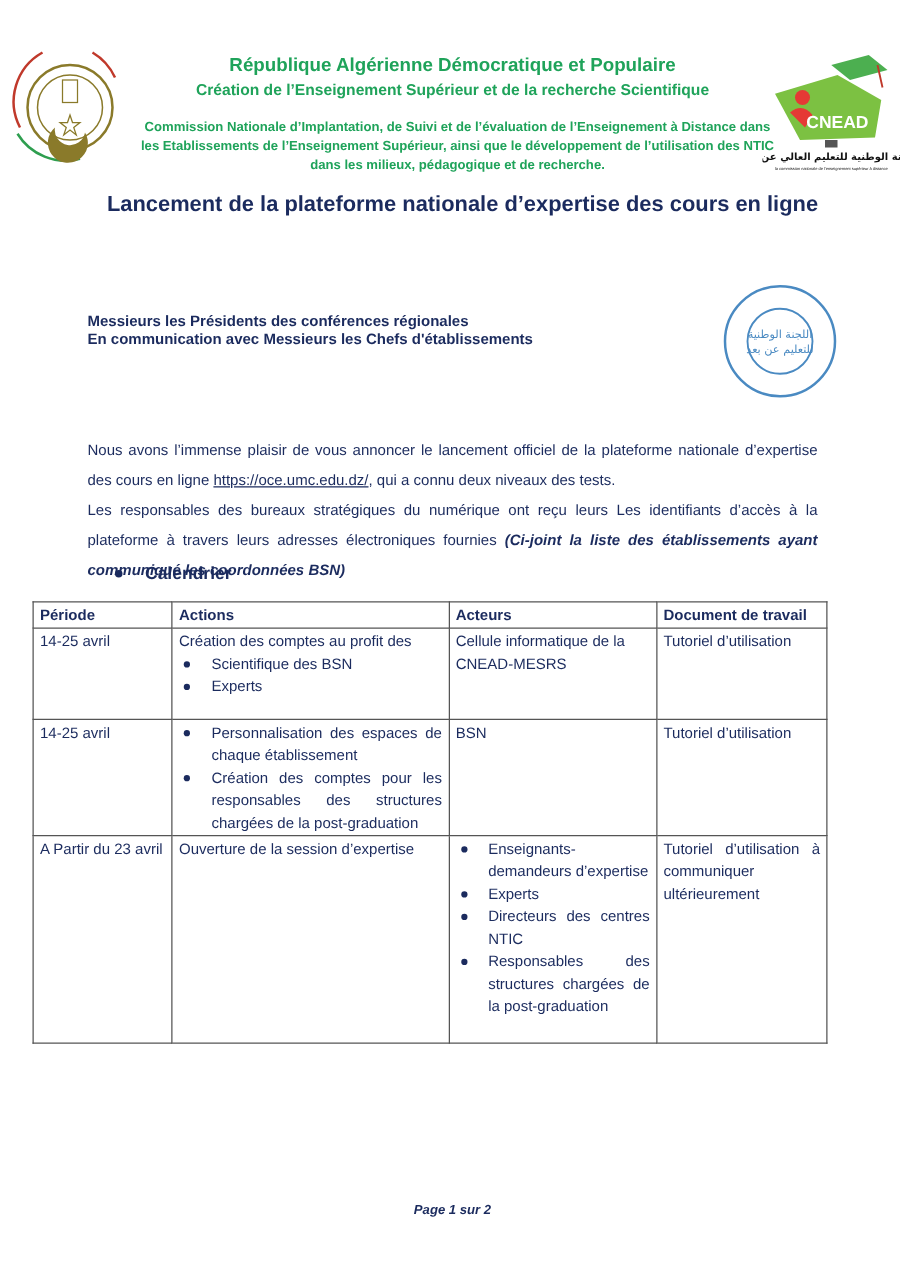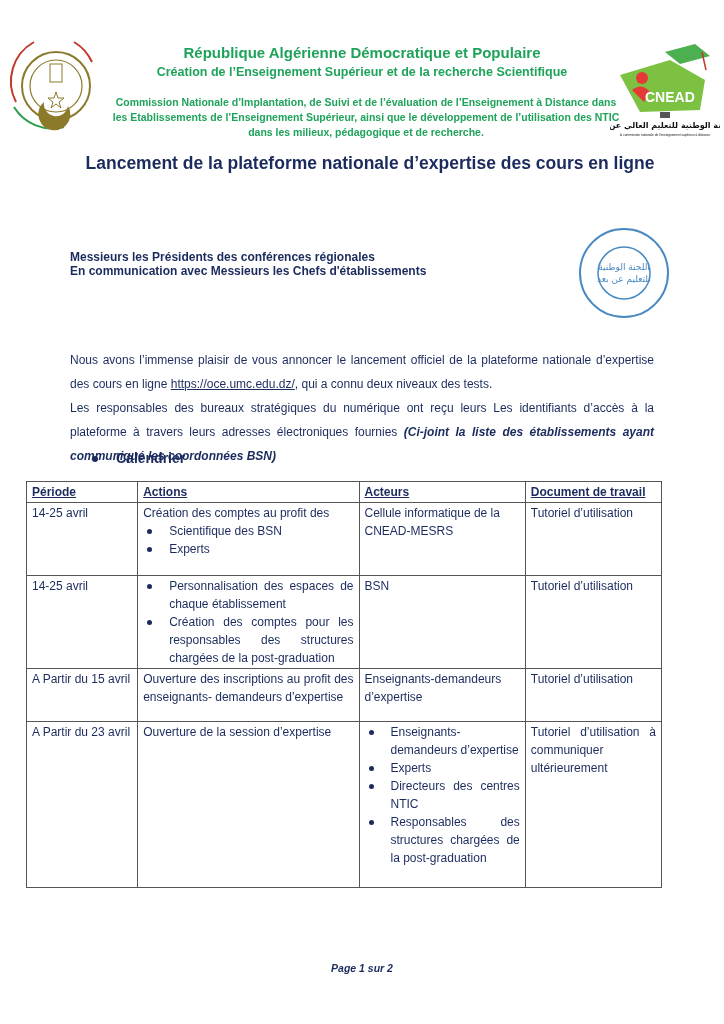--- a/index.html
+++ b/index.html
@@ -14,21 +14,21 @@
   .addr { left:70px; font-size:12px; font-weight:bold; color:#1b2b5e; }
   #addr1 { top:250px; }
   #addr2 { top:264px; }
   #body { top:316px; left:70px; width:584px; font-size:12px; line-height:24px; text-align:justify; color:#1b2b5e;margin-top:32px; }
   #body a { color:#1b2b5e; text-decoration:underline; }
   .bi { font-weight:bold; font-style:italic; }
   #cal { top:450px; left:92px; font-size:14px; font-weight:bold; color:#1b2b5e; }
   #cal .dot { display:inline-block; width:6px; height:6px; border-radius:3px; background:#1b2b5e; margin-right:18px; vertical-align:middle; }
   table { position:absolute; top:481px; left:26px; width:636px; border-collapse:collapse; font-size:12px; color:#1b2b5e; }
   td, th { border:1px solid #555; vertical-align:top; padding:1px 5px; line-height:18px; text-align:left; }
-  th { font-weight:bold;text-decoration:underline; }
+  th { font-weight:bold; }
   .c1 { width:100px; } .c2 { width:210px; } .c3 { width:155px; } .c4 { width:125px; }
   ul { margin:0; padding:0 0 0 20px; list-style:none; }
   ul li { position:relative; padding-left:6px; text-align:justify; }
   ul li::before { content:""; position:absolute; left:-16px; top:7px; width:5px; height:5px; border-radius:3px; background:#1b2b5e; }
   .just { text-align:justify; }
   #footer { top:962px; left:0; width:724px; text-align:center; font-size:10.5px; font-weight:bold; font-style:italic; color:#1b2b5e; }
   #emblem { top:32px; left:4px; width:100px; height:100px; }
   #cnead { top:40px; left:610px; width:110px; height:100px; }
   #stamp { top:218px; left:572px; width:100px; height:110px; }
 </style>
@@ -113,26 +113,20 @@
     <td>14-25 avril</td>
     <td>
       <ul>
         <li>Personnalisation des espaces de chaque établissement</li>
         <li>Création des comptes pour les responsables des structures chargées de la post-graduation</li>
       </ul>
     </td>
     <td>BSN</td>
     <td>Tutoriel d’utilisation</td>
   </tr>
-  <tr style="height:53px;">
-    <td class="just">A Partir du 15 avril</td>
-    <td class="just">Ouverture des inscriptions au profit des enseignants- demandeurs d’expertise</td>
-    <td>Enseignants-demandeurs d’expertise</td>
-    <td>Tutoriel d’utilisation</td>
-  </tr>
   <tr style="height:166px;">
     <td class="just">A Partir du 23 avril</td>
     <td>Ouverture de la session d’expertise</td>
     <td>
       <ul>
         <li>Enseignants-demandeurs d’expertise</li>
         <li>Experts</li>
         <li>Directeurs des centres NTIC</li>
         <li>Responsables des structures chargées de la post-graduation</li>
       </ul>

